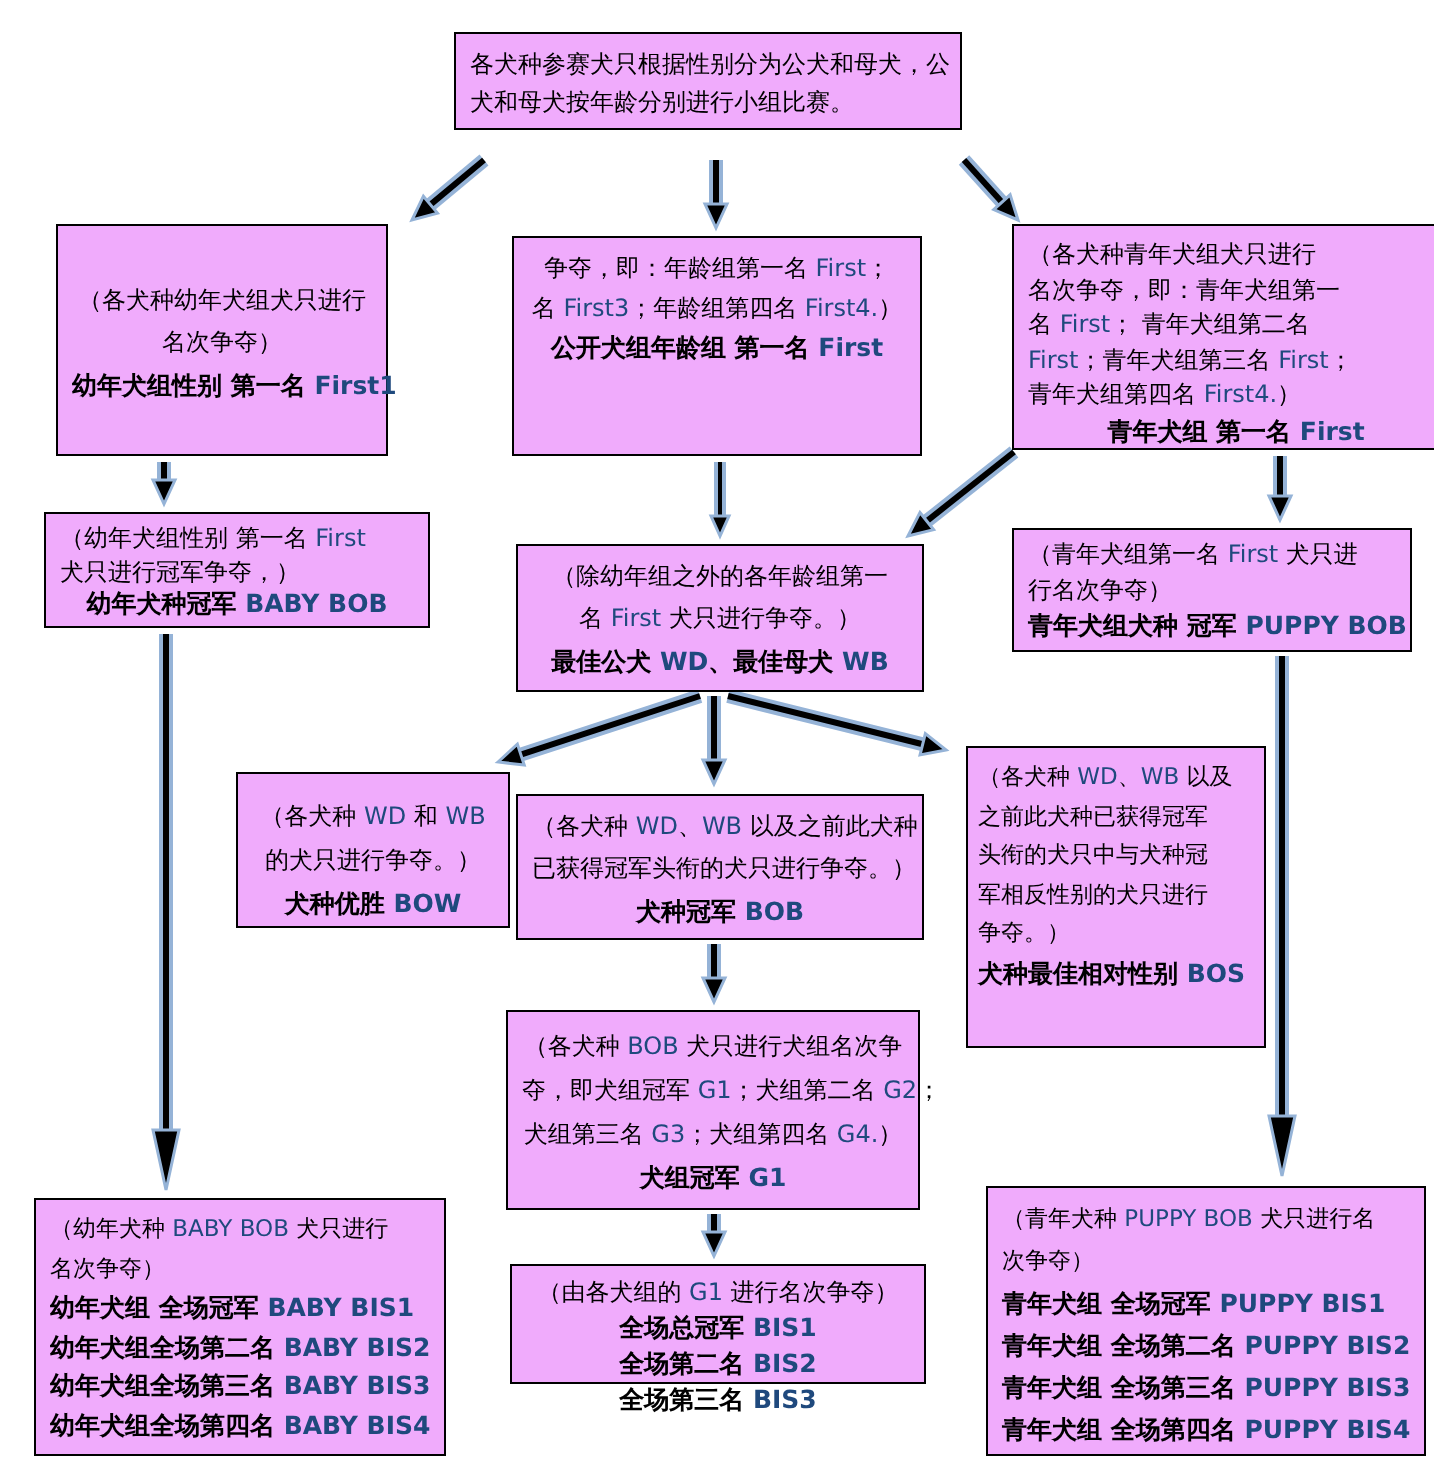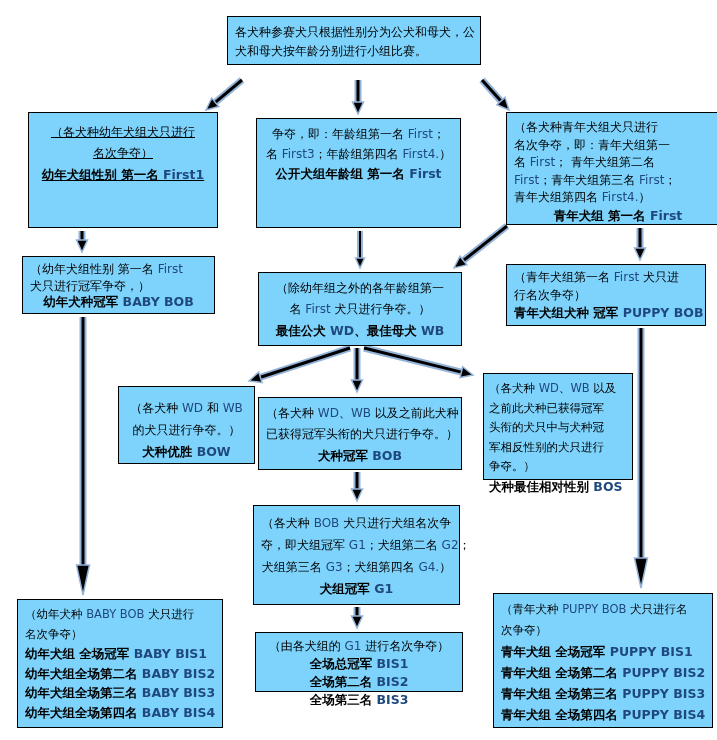--- a/index.html
+++ b/index.html
@@ -1,48 +1,48 @@
 <!DOCTYPE html>
 <html><head>
 <meta charset="utf-8">
 <style>
   html,body{margin:0;padding:0;background:#ffffff;}
   body{width:717px;height:740px;position:relative;overflow:hidden;
        font-family:"DejaVu Sans","Liberation Sans",sans-serif;}
   #canvas{position:absolute;left:0;top:0;width:717px;height:740px;}
   #arrow-layer{position:absolute;left:0;top:0;z-index:0;}
-  .node{position:absolute;z-index:1;background:#7dd3fc;border:1px solid #000;
+  .node{position:absolute;z-index:1;background:#f0abfc;border:1px solid #000;
         box-sizing:border-box;padding:5px 7px;font-size:12px;color:#000;}
   .node .line{white-space:nowrap;}
   .node .line.desc{font-weight:400;}
   .node .line.bold{font-weight:700;font-size:12.5px;}
   .en{color:#1F497D;letter-spacing:0;}
   .al-c .line{text-align:center;}
   .al-l .line{text-align:left;}
   .line.line-center{text-align:center;}
   
   .n-intro      {left:227px;top:16px;  width:254px;height:49px; padding-top:6px;}
   .n-intro .line{line-height:19px;}
-  .n-baby_group {left:28px; top:112px; width:190px;height:116px;padding-top:9px;text-decoration:underline;}
+  .n-baby_group {left:28px; top:112px; width:166px;height:116px;padding-top:27px;}
   .n-baby_group .line{line-height:21px;}
   .n-open_group {left:256px;top:118px; width:205px;height:110px;padding-top:6px;}
   .n-open_group .line{line-height:19.5px;}
   .n-puppy_group{left:506px;top:112px; width:224px;height:113px;padding-top:6px;}
   .n-puppy_group .line{line-height:17.5px;}
   .n-baby_bob   {left:22px; top:256px; width:193px;height:58px; padding-top:4px;}
   .n-baby_bob .line{line-height:16.5px;}
   .n-wd_wb      {left:258px;top:272px; width:204px;height:74px; padding-top:5px;}
   .n-wd_wb .line{line-height:21px;}
   .n-puppy_bob  {left:506px;top:264px; width:200px;height:62px; padding-top:4px;}
   .n-puppy_bob .line{line-height:17.5px;}
   .n-bow        {left:118px;top:386px; width:137px;height:78px; padding-top:10px;}
   .n-bow .line{line-height:22px;}
   .n-bob        {left:258px;top:397px; width:204px;height:73px; padding-top:5px;}
   .n-bob .line{line-height:21px;}
-  .n-bos        {left:483px;top:373px; width:150px;height:107px;padding:5px 5px;font-size:11.5px;}
+  .n-bos        {left:483px;top:373px; width:150px;height:151px;padding:5px 5px;font-size:11.5px;}
   .n-bos .line{line-height:19.5px;}
   .n-g1         {left:253px;top:505px; width:207px;height:100px;padding-top:6px;}
   .n-g1 .line{line-height:22px;}
   .n-baby_bis   {left:17px; top:599px; width:206px;height:129px;padding-top:5px;font-size:11.5px;}
   .n-baby_bis .line{line-height:19.5px;}
   .n-baby_bis .line.bold{font-size:12.5px;}
   .n-bis        {left:255px;top:632px; width:208px;height:60px; padding-top:4px;}
   .n-bis .line{line-height:18px;}
   .n-puppy_bis  {left:493px;top:593px; width:220px;height:135px;padding-top:5px;font-size:11.5px;}
   .n-puppy_bis .line{line-height:21px;}

